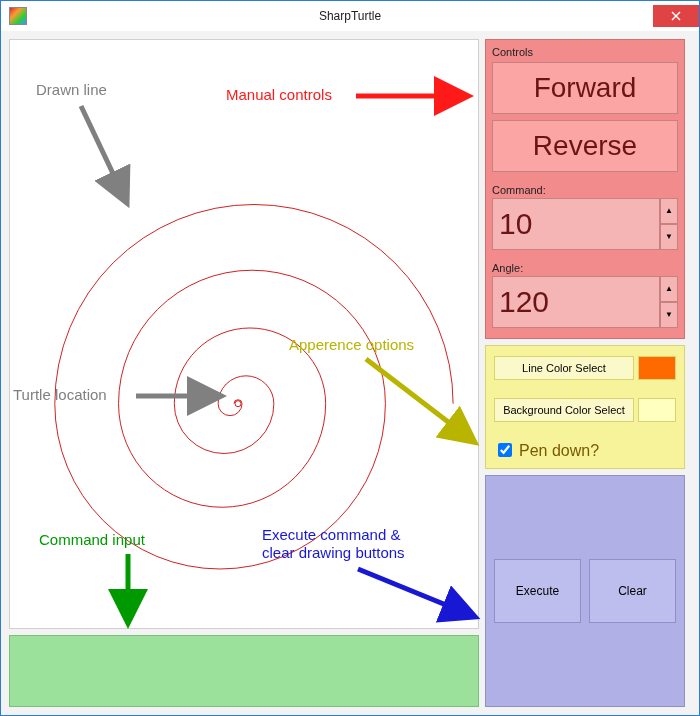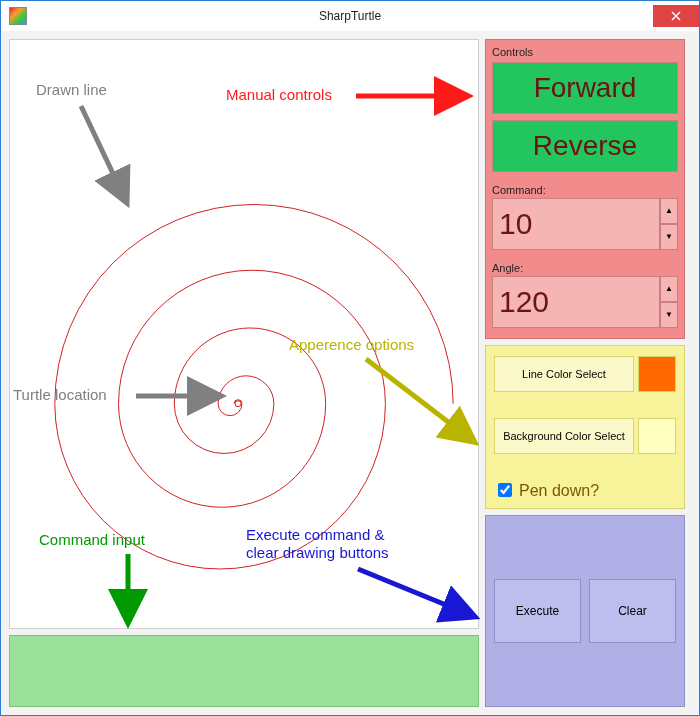--- a/index.html
+++ b/index.html
@@ -126,21 +126,21 @@
   .controls-group .legend {
     font-size: 11px;
     color: #222;
     margin-bottom: 4px;
   }
   .big-btn {
     display: block;
     width: 100%;
     height: 52px;
     margin-bottom: 6px;
-    background: #22c55e;
+    background: #fca5a5;
     border: 1px solid #c98080;
     font-size: 28px;
     font-family: inherit;
     color: #6a1414;
     cursor: pointer;
   }
   .num-label {
     font-size: 11px;
     color: #222;
     margin-top: 12px;
@@ -181,22 +181,22 @@
   
   .appearance-group {
     background: #f6f39a;
     border: 1px solid #d8d470;
     padding: 10px 8px 8px 8px;
     box-sizing: border-box;
   }
   .color-row {
     display: flex;
     align-items: stretch;
-    margin-bottom: 26px;
-    height: 36px;
+    margin-bottom: 18px;
+    height: 24px;
   }
   .color-row button.label-btn {
     flex: 1;
     font-size: 11px;
     background: #fbf9c9;
     border: 1px solid #d8d470;
     cursor: pointer;
     font-family: inherit;
     padding: 2px;
   }
@@ -391,21 +391,21 @@
     <span class="anno green" style="left:38px; top:500px;">Command input</span>
     <svg class="arrow" style="left:112px; top:518px; width:30px; height:90px;">
       <defs>
         <marker id="ah-green" viewBox="0 0 10 10" refX="8" refY="5" markerWidth="8" markerHeight="8" orient="auto-start-reverse">
           <path d="M0 0 L10 5 L0 10 z" fill="#009a00"></path>
         </marker>
       </defs>
       <line x1="15" y1="5" x2="15" y2="72" stroke="#009a00" stroke-width="5" marker-end="url(#ah-green)"></line>
     </svg>
 
-    <span class="anno blue" style="left:245px; top:495px; white-space:pre; line-height:1.2;">Execute command &amp;
+    <span class="anno blue" style="left:261px; top:495px; white-space:pre; line-height:1.2;">Execute command &amp;
 clear drawing buttons</span>
     <svg class="arrow" style="left:352px; top:530px; width:135px; height:70px;">
       <defs>
         <marker id="ah-blue" viewBox="0 0 10 10" refX="8" refY="5" markerWidth="8" markerHeight="8" orient="auto-start-reverse">
           <path d="M0 0 L10 5 L0 10 z" fill="#1717d4"></path>
         </marker>
       </defs>
       <line x1="5" y1="8" x2="120" y2="55" stroke="#1717d4" stroke-width="5" marker-end="url(#ah-blue)"></line>
     </svg>
 

